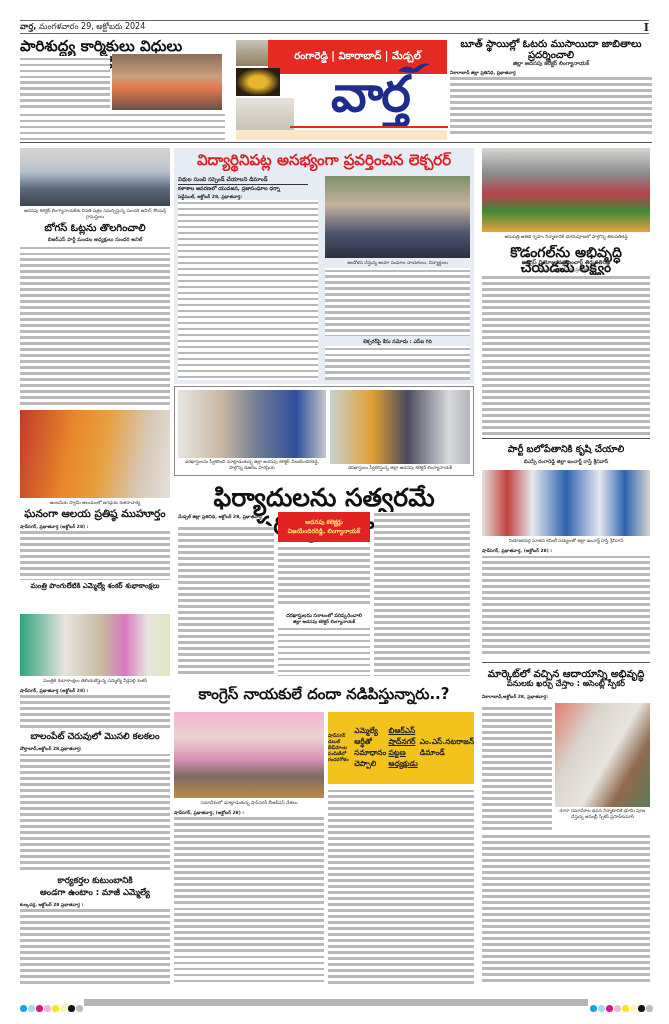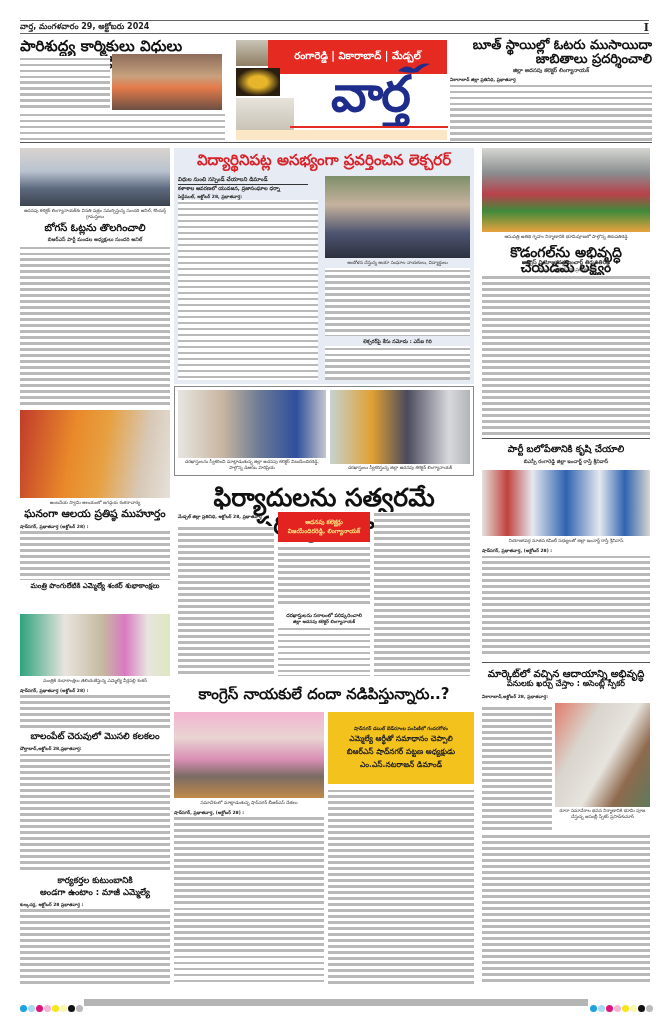--- a/index.html
+++ b/index.html
@@ -1,20 +1,20 @@
 <!DOCTYPE html>
 <html><head>
 <meta charset="utf-8">
 <style>
   * { box-sizing: border-box; margin: 0; padding: 0; }
   body { width: 669px; height: 1024px; background: #fff; font-family: "DejaVu Sans", sans-serif; color: #222; position: relative; overflow: hidden; }
   .abs { position: absolute; }
   .rule { position: absolute; background: #555; height: 1px; }
   .folio { position: absolute; top: 20px; left: 20px; right: 20px; height: 14px; font-size: 8px; font-weight: bold; display: flex; justify-content: space-between; align-items: center; border-top: 1px solid #666; border-bottom: 1px solid #666; }
-  .folio .date { font-weight: bold; }
+  .folio .date { font-weight: normal; }
   .folio .pg { font-family: "DejaVu Serif", serif; font-size: 11px; }
   .hd { font-weight: bold; color: #111; line-height: 1.1; }
   .red { color: #d8232a; }
   .sub { font-size: 6px; font-weight: bold; text-align: center; color: #333; }
   .txt { font-size: 4.2px; line-height: 6px; color: #666; text-align: justify; overflow: hidden; }
   .txt::before { content: ""; }
   .lines { background: repeating-linear-gradient(#fff 0 1.5px, #b9b9b9 1.5px 4px, #fff 4px 6px); }
   .photo { position: absolute; overflow: hidden; }
   .cap { font-size: 4.5px; text-align: center; color: #333; line-height: 6px; }
   .masthead-band { position: absolute; left: 236px; top: 40px; width: 211px; height: 34px; background: #e52a22; color: #fff; font-size: 10px; font-weight: bold; display: flex; align-items: center; justify-content: center; }
@@ -52,21 +52,21 @@
 <div class="abs" style="left:236px;top:130px;width:211px;height:10px;background:#fbe6c6;"></div>
 <div class="abs" style="left:396px;top:60px;width:36px;height:14px;">
   <svg width="36" height="14" viewBox="0 0 36 14">
       <path d="M2 10 Q10 2 18 8 Q26 1 34 3 Q26 6 22 11 Q14 13 2 10Z" fill="#1e2d8c"></path>
     </svg>
 </div>
 <div class="logo">వార్త</div>
 <div class="logo-underline"></div>
 
 <div class="abs" style="left:450px;top:38px;width:202px;">
-  <div class="hd" style="font-size:13px;text-align:right;">బూత్ స్థాయిల్లో ఓటరు ముసాయిదా జాబితాలు ప్రదర్శించాలి</div>
+  <div class="hd" style="font-size:10px;text-align:center;">బూత్ స్థాయిల్లో ఓటరు ముసాయిదా జాబితాలు ప్రదర్శించాలి</div>
   <div class="sub" style="font-size:5.5px;">జిల్లా అదనపు కలెక్టర్ లింగ్యానాయక్</div>
   <div style="font-size:4.5px;font-weight:bold;margin-top:2px;">వికారాబాద్ జిల్లా ప్రతినిధి, ప్రభాతవార్త</div>
   <div class="txt lines" style="height:60px;width:202px;"></div>
 </div>
 
 <div class="rule" style="left:20px;top:142px;width:632px;"></div>
 
 <div class="photo" style="left:20px;top:148px;width:150px;height:58px;background:linear-gradient(180deg,#d9d4cf 0%,#b9c2cf 40%,#5d6a7e 70%,#3d4350 100%);"></div>
 <div class="cap" style="position:absolute;left:20px;top:208px;width:150px;">అదనపు కలెక్టర్ లింగ్యానాయక్‌కు వినతి పత్రం సమర్పిస్తున్న సుందరి అనిల్, కొందుర్గ్ గ్రామస్తులు</div>
 <div class="hd" style="position:absolute;left:20px;top:222px;width:150px;font-size:10px;text-align:center;">బోగస్ ఓట్లను తొలగించాలి</div>
@@ -137,24 +137,24 @@
 <div class="hd" style="position:absolute;left:20px;top:876px;width:150px;font-size:8.5px;text-align:center;">కార్యకర్తల కుటుంబానికి</div>
 <div class="hd" style="position:absolute;left:20px;top:888px;width:150px;font-size:8.5px;text-align:center;">అండగా ఉంటాం : మాజీ ఎమ్మెల్యే</div>
 <div style="position:absolute;left:20px;top:902px;width:150px;font-size:4.5px;font-weight:bold;">కుల్కచర్ల, అక్టోబర్ 28 ప్రభాతవార్త :</div>
 <div class="txt lines" style="position:absolute;left:20px;top:908px;width:150px;height:76px;"></div>
 
 <div class="hd" style="position:absolute;left:174px;top:686px;width:300px;font-size:15px;text-align:center;">కాంగ్రెస్ నాయకులే దందా నడిపిస్తున్నారు..?</div>
 <div class="photo" style="left:174px;top:712px;width:150px;height:86px;background:linear-gradient(180deg,#f2b4d0 0%,#e9d4d2 30%,#d98fb4 55%,#7a6b63 75%,#c18a4a 100%);"></div>
 <div class="cap" style="position:absolute;left:174px;top:800px;width:150px;">సమావేశంలో మాట్లాడుతున్న షాద్‌నగర్ బీఆర్ఎస్ నేతలు</div>
 <div style="position:absolute;left:174px;top:810px;width:150px;font-size:4.5px;font-weight:bold;">షాద్‌నగర్, ప్రభాతవార్త, (అక్టోబర్ 28) :</div>
 <div class="txt lines" style="position:absolute;left:174px;top:816px;width:150px;height:168px;"></div>
-<div class="box-yellow" style="left:328px;top:712px;width:146px;height:72px;display:flex;flex-direction:column;align-items:center;justify-content:center;gap:2px;">
+<div class="box-yellow" style="left:328px;top:712px;width:146px;height:72px;display:flex;flex-direction:row;align-items:center;justify-content:center;gap:2px;">
   <div style="font-size:4.8px;font-weight:bold;">షాద్‌నగర్ డబుల్ బెడ్‌రూంల పంపిణీలో గందరగోళం</div>
   <div style="font-size:7.5px;font-weight:bold;">ఎమ్మెల్యే ఆర్థీతో సమాధానం చెప్పాలి</div>
-  <div style="font-size:7.5px;font-weight:bold;">బిఆర్ఎస్ షాద్‌నగర్ పట్టణ అధ్యక్షుడు</div>
+  <div style="font-size:7.5px;font-weight:bold;text-decoration:underline;">బిఆర్ఎస్ షాద్‌నగర్ పట్టణ అధ్యక్షుడు</div>
   <div style="font-size:7.5px;font-weight:bold;">ఎం.ఎస్.నటరాజన్ డిమాండ్</div>
 </div>
 <div class="txt lines" style="position:absolute;left:328px;top:788px;width:146px;height:196px;"></div>
 
 <div class="rule" style="left:482px;top:662px;width:168px;"></div>
 <div class="hd" style="position:absolute;left:482px;top:668px;width:168px;font-size:10px;text-align:center;">మార్కెట్‌లో వచ్చిన ఆదాయాన్ని అభివృద్ధి</div>
 <div class="hd" style="position:absolute;left:482px;top:680px;width:168px;font-size:8px;text-align:center;">పనులకు ఖర్చు చేస్తాం : అసెంబ్లీ స్పీకర్</div>
 <div style="position:absolute;left:482px;top:694px;width:70px;font-size:4.5px;font-weight:bold;">వికారాబాద్,అక్టోబర్ 28, ప్రభాతవార్త:</div>
 <div class="txt lines" style="position:absolute;left:482px;top:706px;width:70px;height:124px;"></div>
 <div class="photo" style="left:555px;top:703px;width:95px;height:104px;background:linear-gradient(120deg,#e27c6b 0%,#d9d4cc 30%,#e7e4de 55%,#8f6a4e 75%,#5e7a5b 100%);"></div>

